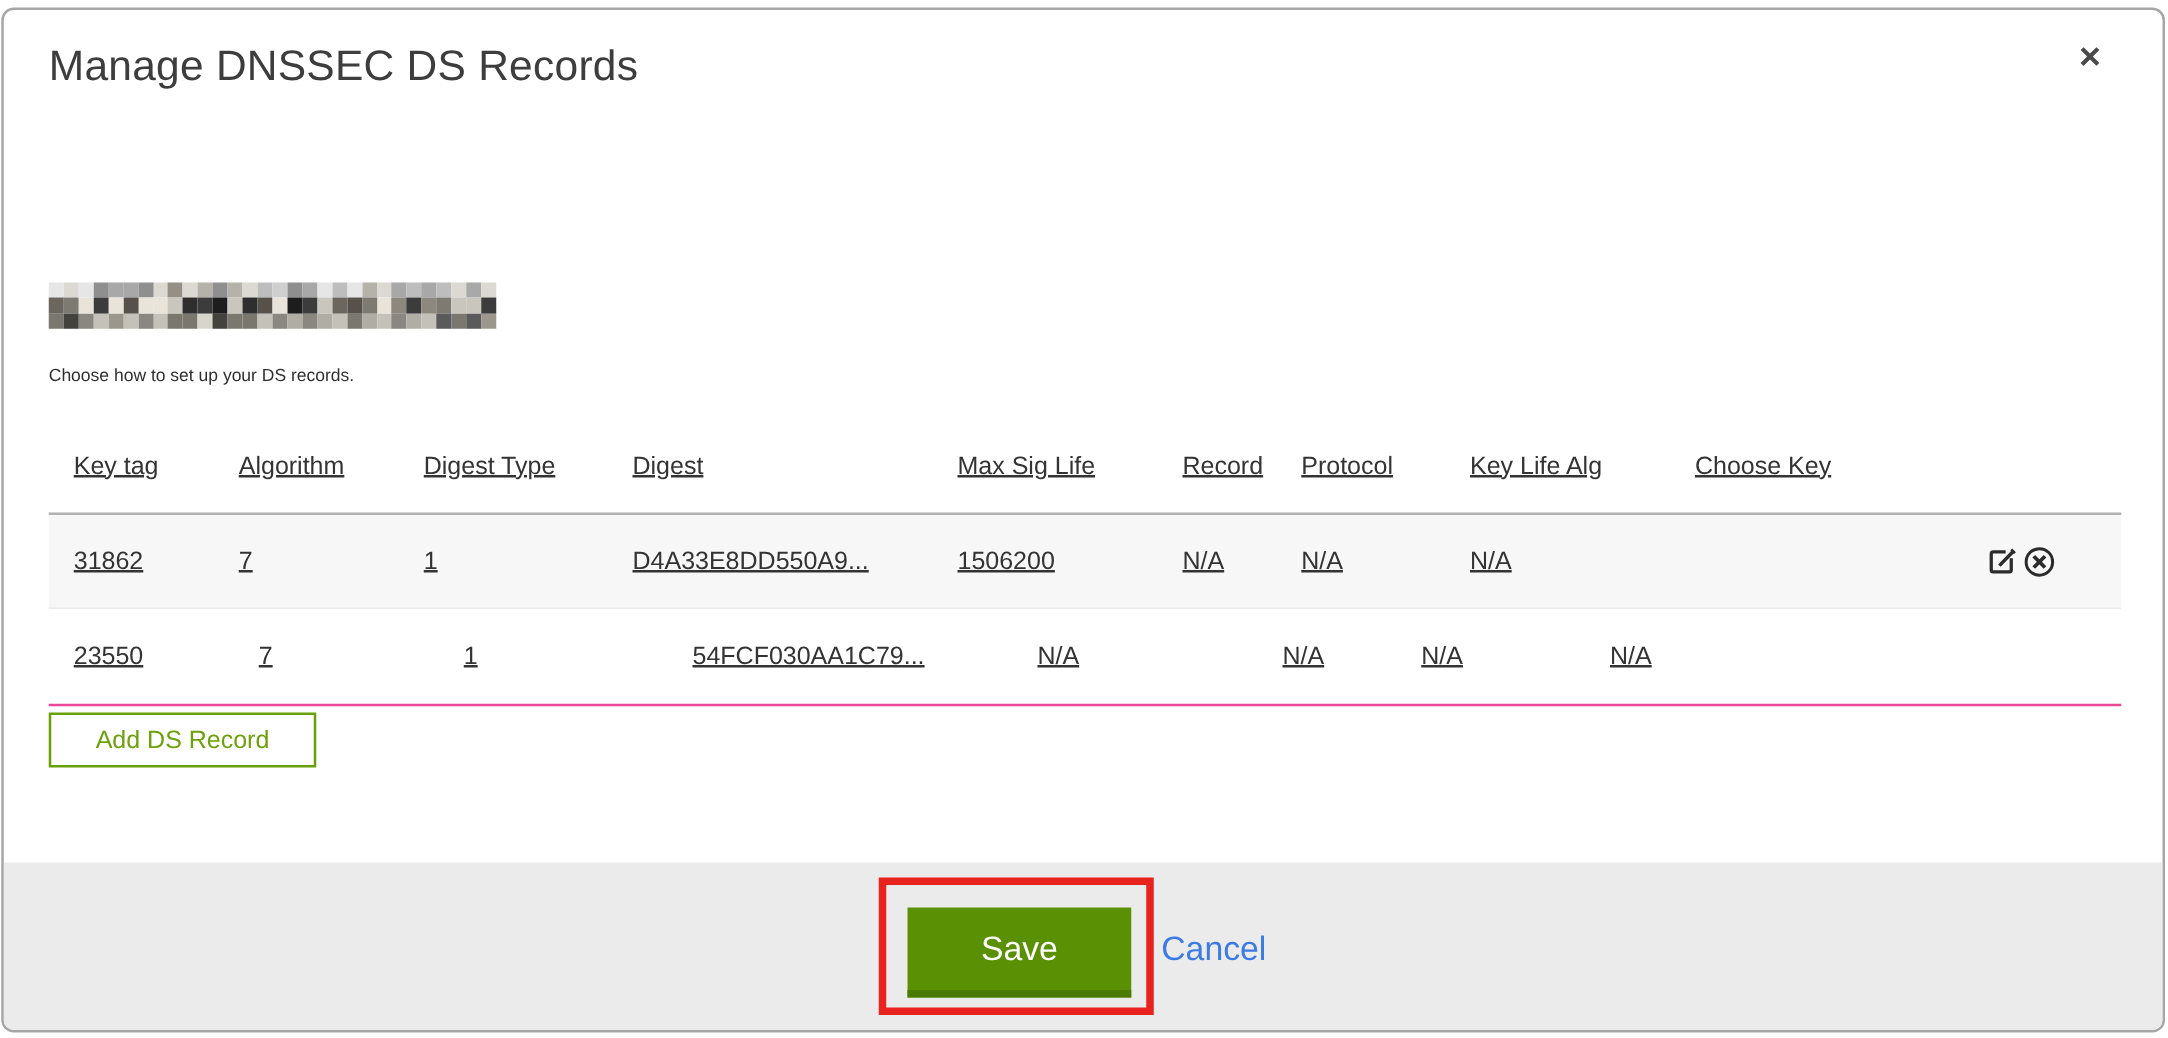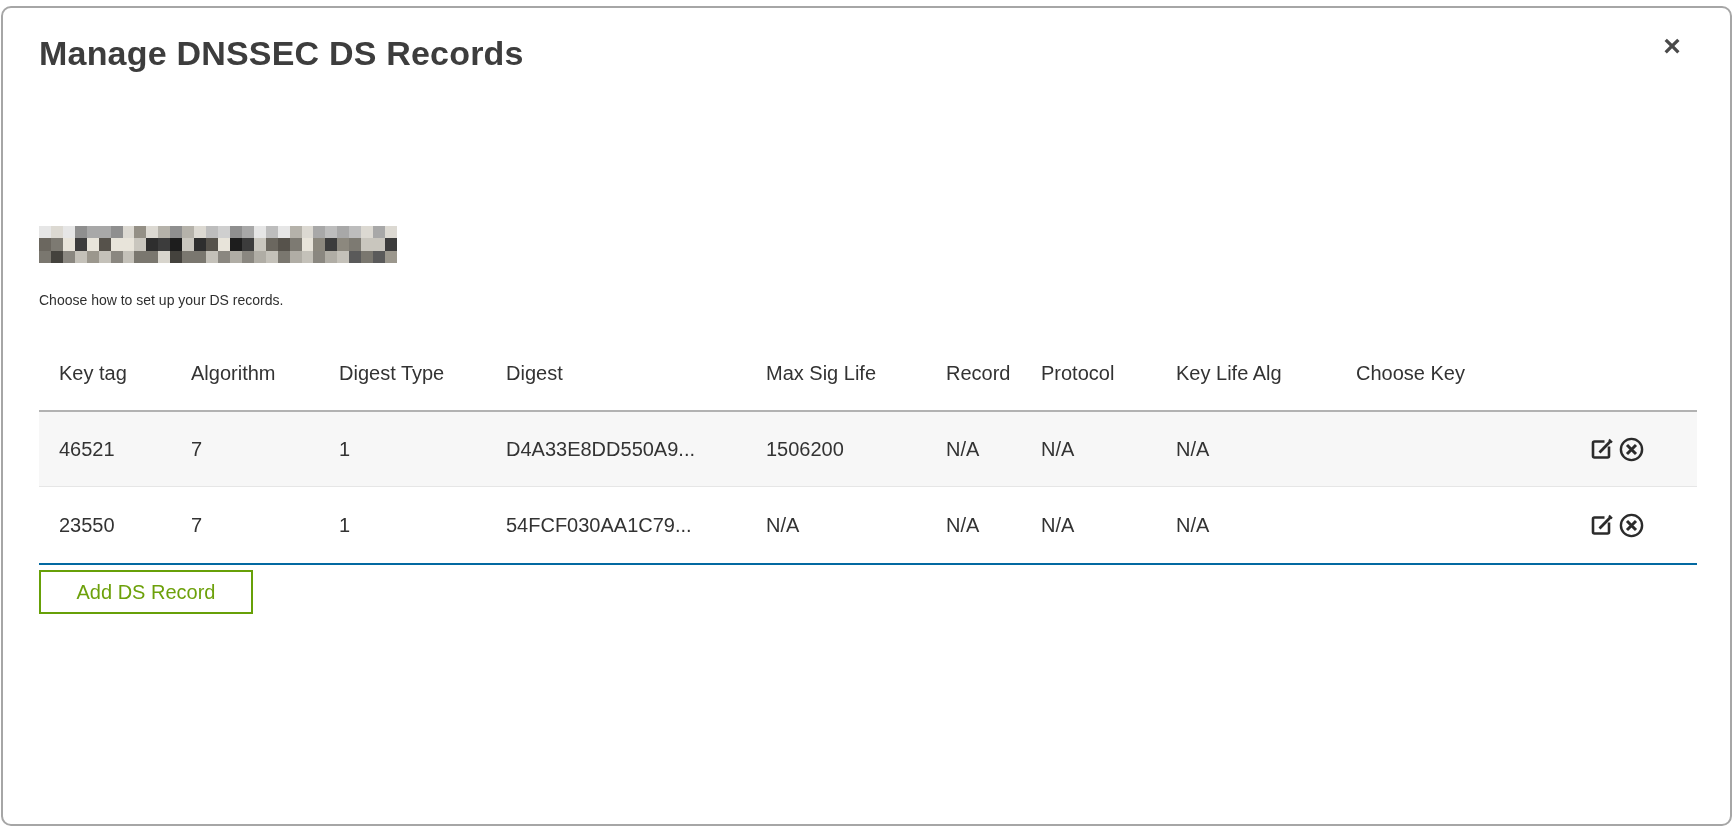--- a/index.html
+++ b/index.html
@@ -8,21 +8,21 @@
     font-family:"Liberation Sans","DejaVu Sans",sans-serif;color:#333;
     overflow:hidden;
   }
   .modal{
     position:absolute;left:1px;top:6px;right:2px;bottom:4px;
     background:#fff;border:2px solid #a6a6a6;border-radius:10px;
     overflow:hidden;
   }
   .modal-title{
     position:absolute;left:36px;top:26px;
-    font-size:34px;font-weight:700;color:#3d3d3d;letter-spacing:.2px;
+    font-size:34px;font-weight:400;color:#3d3d3d;letter-spacing:.2px;
   }
   .close-btn{
     position:absolute;right:40px;top:20px;width:36px;height:36px;
     font-size:30px;font-weight:600;color:#4a4a4a;line-height:36px;text-align:center;
     cursor:pointer;user-select:none;
   }
   .redacted{
     position:absolute;left:36px;top:218px;width:358px;height:37px;
     display:grid;grid-template-columns:repeat(30,1fr);grid-template-rows:repeat(3,1fr);
   }
@@ -30,25 +30,26 @@
   .instruction{
     position:absolute;left:36px;top:284px;font-size:14px;color:#2f2f2f;
   }
   .ds-table{
     position:absolute;left:36px;top:328px;width:1658px;
   }
   .tgrid{
     display:grid;
     grid-template-columns:132px 148px 167px 260px 180px 95px 135px 180px 180px 1fr;
     align-items:center;
+    text-decoration:underline;
   }
   .tgrid > div{padding-left:20px;font-size:20px;white-space:nowrap;overflow:hidden;}
   .thead{height:74px;color:#333;}
   .trow1{height:74px;background:#f7f7f7;border-top:2px solid #b2b2b2;}
-  .trow2{height:76px;background:#ffffff;border-top:1px solid #e6e6e6;border-bottom:2px solid #0369a1;}
+  .trow2{height:76px;background:#ffffff;border-top:1px solid #e6e6e6;border-bottom:2px solid #ec4899;gap:16px;}
   .actions-cell{
     display:flex;justify-content:flex-end;align-items:center;
     padding-right:52px !important;gap:2px;
   }
   .icon-btn{width:27px;height:27px;cursor:pointer;display:inline-block;}
   .icon-btn svg{width:100%;height:100%;display:block;}
   .add-btn{
     position:absolute;left:36px;top:562px;width:214px;height:44px;
     background:#fff;border:2px solid #67a008;color:#6da10b;
     font-size:20px;font-family:inherit;cursor:pointer;box-sizing:border-box;
@@ -183,21 +184,21 @@
       <div>Digest</div>
       <div>Max Sig Life</div>
       <div>Record</div>
       <div>Protocol</div>
       <div>Key Life Alg</div>
       <div>Choose Key</div>
       <div></div>
     </div>
 
     <div class="tgrid trow1">
-      <div>46521</div>
+      <div>31862</div>
       <div>7</div>
       <div>1</div>
       <div>D4A33E8DD550A9...</div>
       <div>1506200</div>
       <div>N/A</div>
       <div>N/A</div>
       <div>N/A</div>
       <div></div>
       <div class="actions-cell">
         <span class="icon-btn">
@@ -240,14 +241,19 @@
             <path d="M9 9 L18 18 M18 9 L9 18" stroke-width="3"></path>
           </svg>
         </span>
       </div>
     </div>
 
   </div>
 
   <button class="add-btn">Add DS Record</button>
 
+  <div class="footer">
+    <div class="annotation-rect"></div>
+    <button class="save-btn">Save</button>
+    <a class="cancel-link">Cancel</a>
+  </div>
 
 </div>
 
 </body></html>

